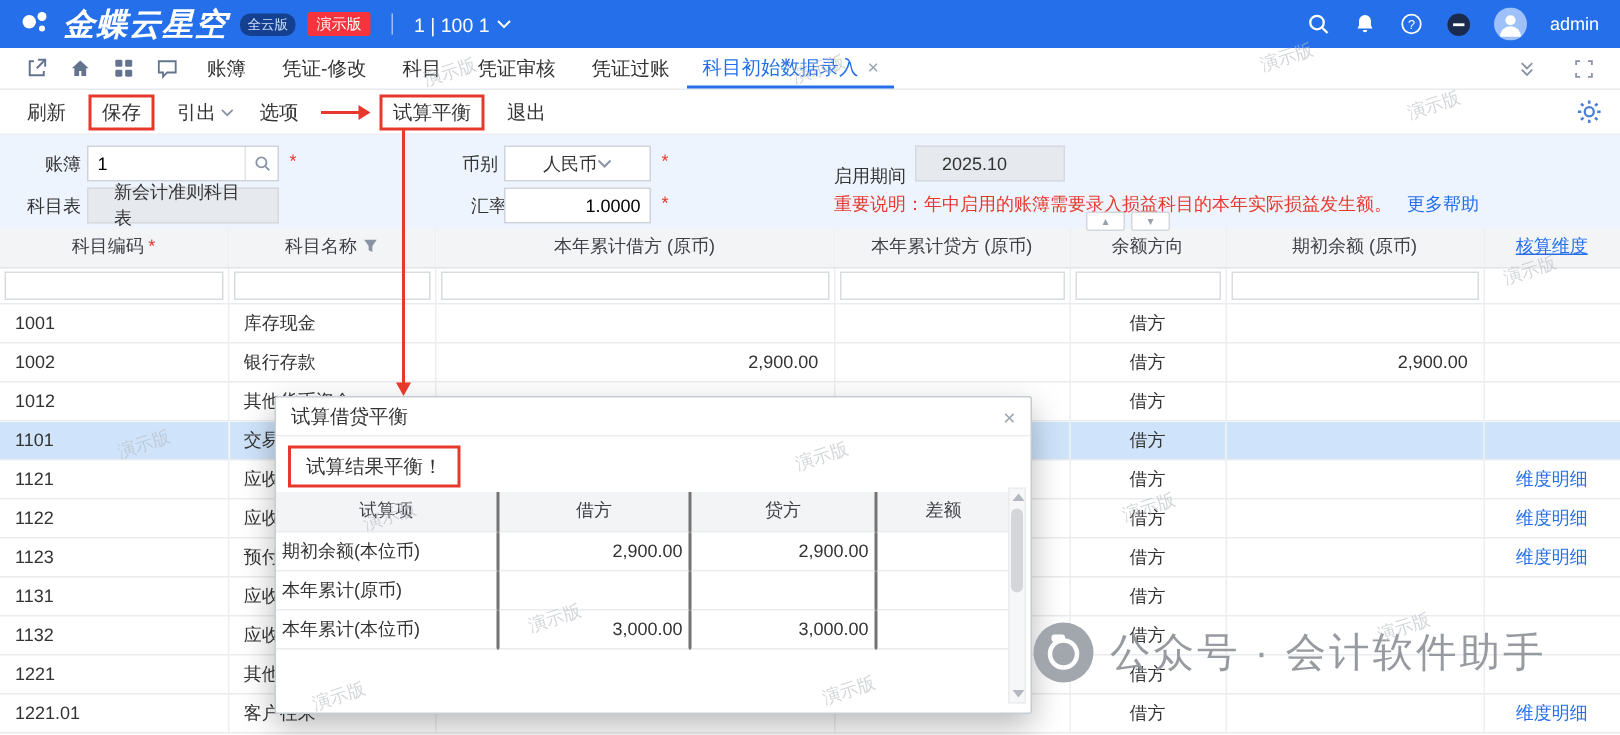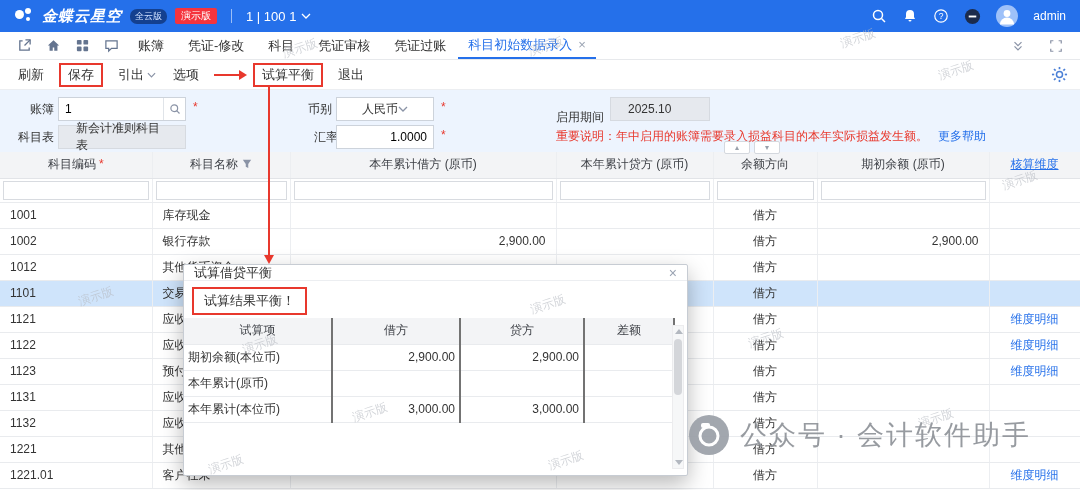--- a/index.html
+++ b/index.html
@@ -9,21 +9,21 @@
     font-size:12px; color:#333; background:#fff; overflow:hidden; position:relative;
   }
   
   .topbar { position:absolute; top:0; left:0; width:1080px; height:32px;
     background:#2570ea; display:flex; align-items:center; padding:0 14px; gap:8px; color:#fff; z-index:10; }
   .logo { position:relative; width:20px; height:20px; flex:none; }
   .logo i { position:absolute; background:#fff; border-radius:50%; }
   .logo i:nth-child(1){ width:9px; height:9px; left:1px; top:4px; }
   .logo i:nth-child(2){ width:6px; height:6px; left:11px; top:2px; }
   .logo i:nth-child(3){ width:4px; height:4px; left:12px; top:11px; }
-  .brand { font-size:15px; font-weight:bold; font-style:italic; letter-spacing:1px; }
+  .brand { font-size:21px; font-weight:bold; font-style:italic; letter-spacing:1px; }
   .vbadge { background:#14408f; color:#cfe0ff; font-size:9px; padding:1px 5px; border-radius:7px; }
   .dbadge { background:#f5343d; color:#fff; font-size:10px; padding:1px 6px; border-radius:2px; }
   .tb-divider { width:1px; height:14px; background:rgba(255,255,255,.55); margin:0 6px; }
   .org { display:flex; align-items:center; gap:5px; font-size:13px; cursor:pointer; }
   .topbar-right { margin-left:auto; display:flex; align-items:center; gap:15px; }
   .tb-icon { display:inline-flex; align-items:center; cursor:pointer; }
   .username { font-size:12px; }
   
   .tabbar { position:absolute; top:32px; left:0; width:1080px; height:28px; background:#fff;
     border-bottom:1px solid #e7e9ec; display:flex; align-items:stretch; padding:0 10px; z-index:9; }
@@ -69,21 +69,21 @@
   .c-num { text-align:right; }
   .c-dir { text-align:center; }
   .c-dim { text-align:center; }
   .grid tr.selected td { background:#cfe4fb; }
   .link { color:#2570ea; cursor:pointer; }
   .hdr-link { color:#2570ea; text-decoration:underline; cursor:pointer; }
   .funnel { margin-left:4px; vertical-align:-1px; cursor:pointer; }
   
   .dialog { position:absolute; left:183px; top:264px; width:505px; height:212px; background:#fff;
     border:1px solid #c7ccd3; border-radius:2px; box-shadow:0 8px 22px rgba(0,0,0,.28); z-index:50; }
-  .dlg-title { height:16px; display:flex; align-items:center; justify-content:space-between;
+  .dlg-title { height:26px; display:flex; align-items:center; justify-content:space-between;
     padding:0 10px; font-size:13px; color:#333; border-bottom:1px solid #eceef1; }
   .dlg-close { color:#9aa3b2; font-size:14px; cursor:pointer; }
   .result-ann { display:inline-block; border:2px solid #e8382d; padding:3px 10px; margin:6px 0 3px 8px; font-size:13px; color:#333; }
   table.dlg-table { border-collapse:collapse; table-layout:fixed; width:490px; font-size:12px; }
   .dlg-table th, .dlg-table td { border-right:2px solid #737373; border-bottom:1px solid #e9ebee; height:26px; padding:0 4px; white-space:nowrap; overflow:hidden; }
   .dlg-table thead th { background:#f3f4f6; font-weight:normal; text-align:center; color:#3c3f45; }
   .dlg-table tr.selected td { background:#dce9f8; }
   .dlg-scroll { position:absolute; right:3px; top:60px; bottom:6px; width:12px; background:#f6f7f8; border:1px solid #ececee; }
   .dlg-thumb { position:absolute; top:13px; left:1px; width:8px; height:56px; background:#d4d6da; border-radius:4px; cursor:pointer; }
   .dlg-scroll .car { position:absolute; left:2px; width:0; height:0; }

